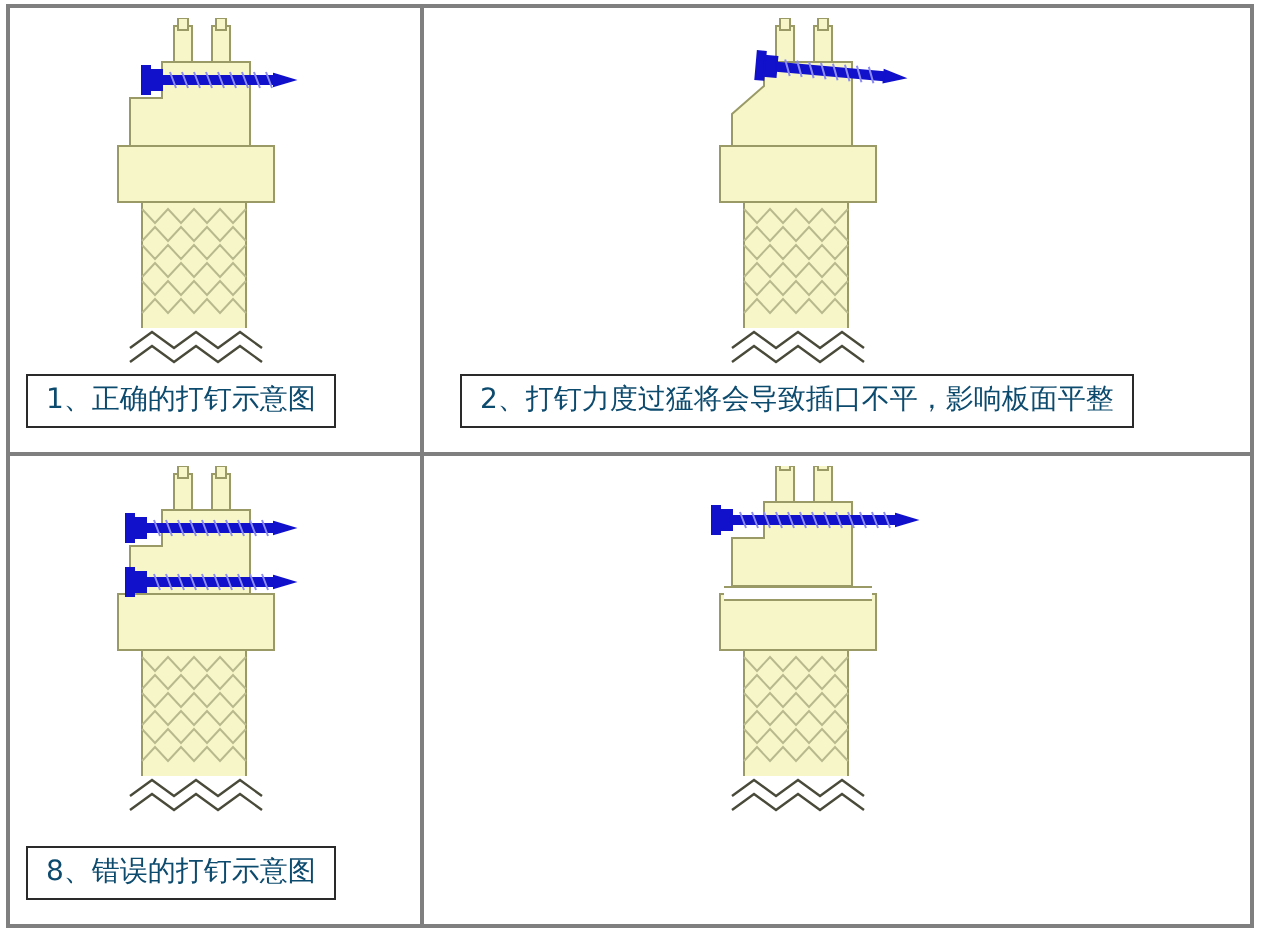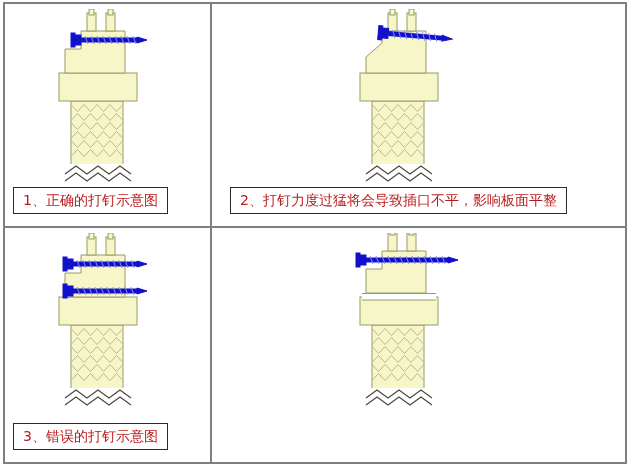--- a/index.html
+++ b/index.html
@@ -10,21 +10,21 @@
         display:grid;grid-template-columns:207px 1fr;grid-template-rows:224px 1fr;
         background:#ffffff;}
   .cell{position:relative;background:#ffffff;box-sizing:border-box;}
   .c0{border-right:2px solid #7f7f7f;border-bottom:2px solid #7f7f7f;}
   .c1{border-bottom:2px solid #7f7f7f;}
   .c2{border-right:2px solid #7f7f7f;}
   .diagram{display:block;margin-top:5px;}
   .cell-left .diagram{margin-left:2px;}
   .cell-right .diagram{margin-left:96px;}
   .caption{position:absolute;left:8px;bottom:12px;display:inline-block;
-           border:1px solid #2a2a2a;background:#ffffff;color:#b91c1c;
+           border:1px solid #2a2a2a;background:#ffffff;color:#0c4a6e;
            font-size:14px;line-height:1.2;padding:4px 9px;white-space:nowrap;}
   .cell-right .caption{left:18px;}
 </style>
 </head>
 <body>
 
 <div class="grid">
 
   <div class="cell cell-left c0">
     <svg class="diagram" viewBox="0 0 200 178" width="200" height="178">
@@ -161,21 +161,21 @@
               <line x1="100" y1="54" x2="103" y2="62" stroke="#8c8cf2" stroke-width="1"></line>
               <line x1="106" y1="54" x2="109" y2="62" stroke="#8c8cf2" stroke-width="1"></line>
               <line x1="112" y1="54" x2="115" y2="62" stroke="#8c8cf2" stroke-width="1"></line>
               <line x1="118" y1="54" x2="121" y2="62" stroke="#8c8cf2" stroke-width="1"></line>
               <line x1="124" y1="54" x2="127" y2="62" stroke="#8c8cf2" stroke-width="1"></line>
               <polygon points="130,55 140,58 130,61" fill="#1111cc" stroke="#1111cc" stroke-width="1"></polygon>
             </g>
           </g>
         </g>
       </svg>
-    <div class="caption">3、错误的打钉示意图</div>
+    <div class="caption">8、错误的打钉示意图</div>
   </div>
 
   <div class="cell cell-right c3">
     <svg class="diagram" viewBox="0 0 200 178" width="200" height="178">
         <g>
           <g>
             <rect x="64" y="92" width="52" height="66" fill="#f6f6c9" stroke="#9a9a66" stroke-width="1"></rect>
             <polyline points="64,95.5 70.5,102.5 77,95.5 83.5,102.5 90,95.5 96.5,102.5 103,95.5 109.5,102.5 116,95.5" fill="none" stroke="#b9b98e" stroke-width="1"></polyline>
             <polyline points="64,111.5 70.5,104.5 77,111.5 83.5,104.5 90,111.5 96.5,104.5 103,111.5 109.5,104.5 116,111.5" fill="none" stroke="#b9b98e" stroke-width="1"></polyline>
             <polyline points="64,113.5 70.5,120.5 77,113.5 83.5,120.5 90,113.5 96.5,120.5 103,113.5 109.5,120.5 116,113.5" fill="none" stroke="#b9b98e" stroke-width="1"></polyline>

